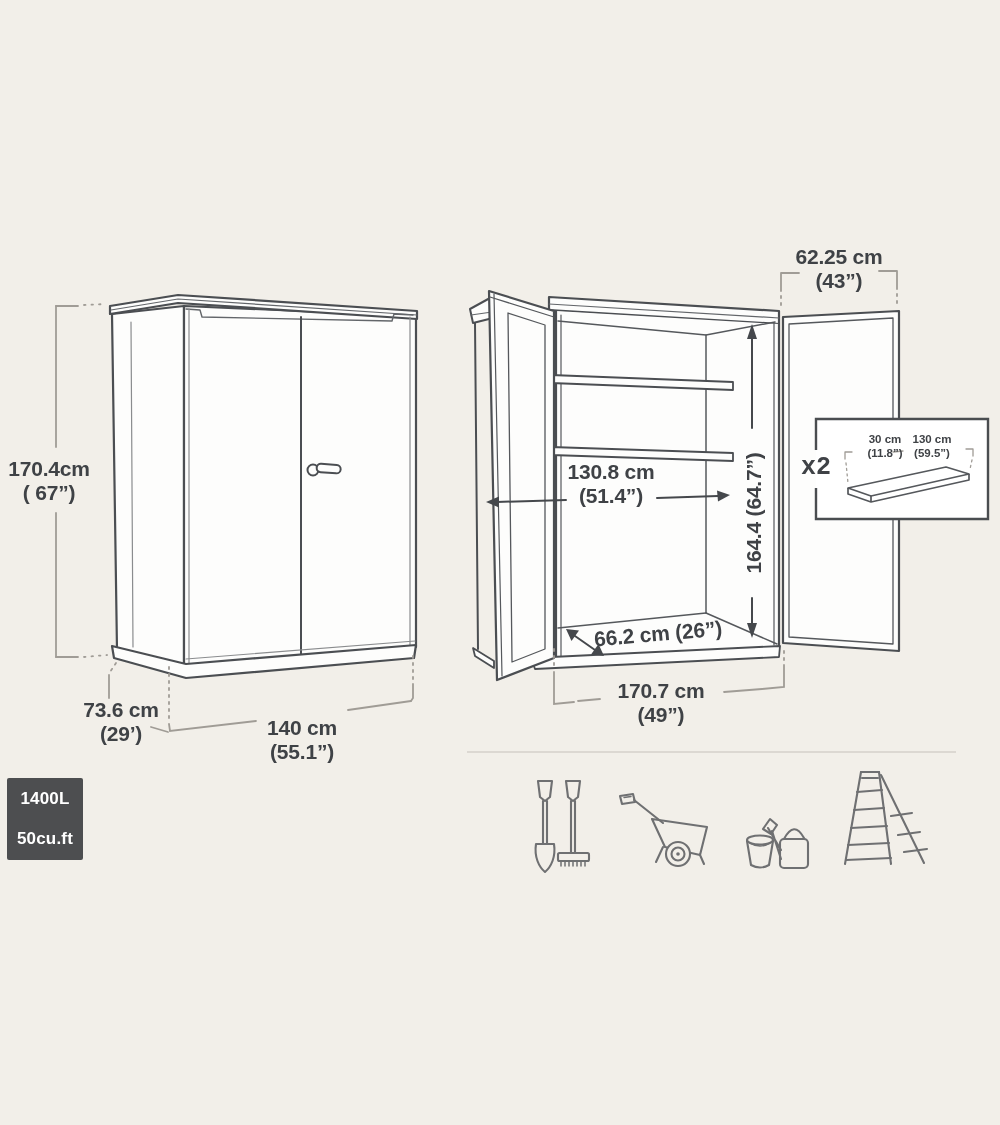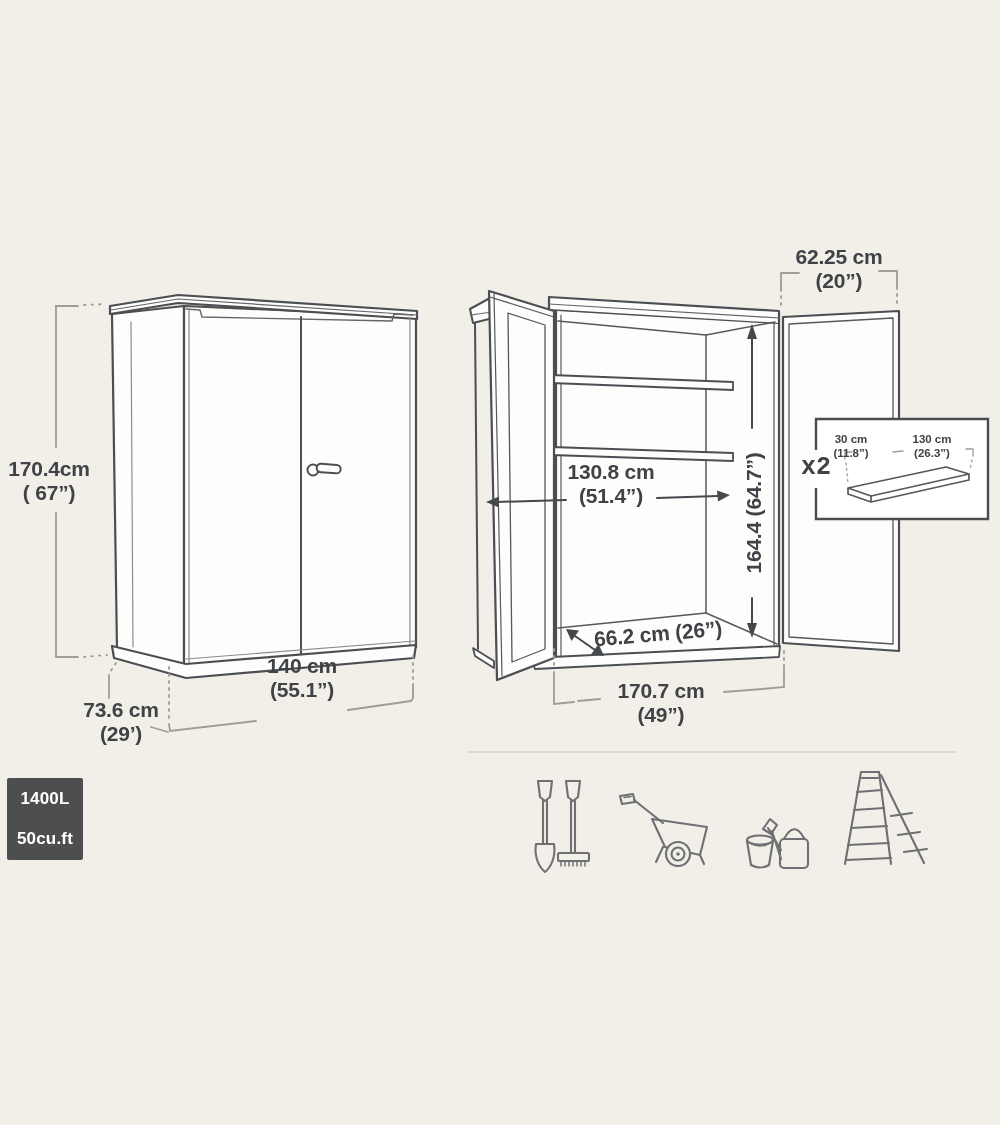--- a/index.html
+++ b/index.html
@@ -186,52 +186,52 @@
   </svg>
 
   <div class="dim" style="left:49px;top:481px">
     <div>170.4cm</div>
     <div>( 67”)</div>
   </div>
   <div class="dim" style="left:121px;top:722px">
     <div>73.6 cm</div>
     <div>(29’)</div>
   </div>
-  <div class="dim" style="left:302px;top:678px">
+  <div class="dim" style="left:302px;top:740px">
     <div>140 cm</div>
     <div>(55.1”)</div>
   </div>
   <div class="dim" style="left:839px;top:269px">
     <div>62.25 cm</div>
-    <div>(20”)</div>
+    <div>(43”)</div>
   </div>
   <div class="dim" style="left:611px;top:484px">
     <div>130.8 cm</div>
     <div>(51.4”)</div>
   </div>
   <div class="dim rot90" style="left:754px;top:513px">
     <div>164.4 (64.7”)</div>
   </div>
   <div class="dim rot5" style="left:658px;top:634px">
     <div>66.2 cm (26”)</div>
   </div>
   <div class="dim" style="left:661px;top:703px">
     <div>170.7 cm</div>
     <div>(49”)</div>
   </div>
   <div class="dim x2" style="left:816px;top:468px">
     <div>x2</div>
   </div>
-  <div class="dim small" style="left:851px;top:447px">
+  <div class="dim small" style="left:885px;top:447px">
     <div>30 cm</div>
     <div>(11.8”)</div>
   </div>
   <div class="dim small" style="left:932px;top:447px">
     <div>130 cm</div>
-    <div>(26.3”)</div>
+    <div>(59.5”)</div>
   </div>
 
   <div id="badge">
     <div>1400L</div>
     <div>50cu.ft</div>
   </div>
 
 </div>
 
 </body></html>

